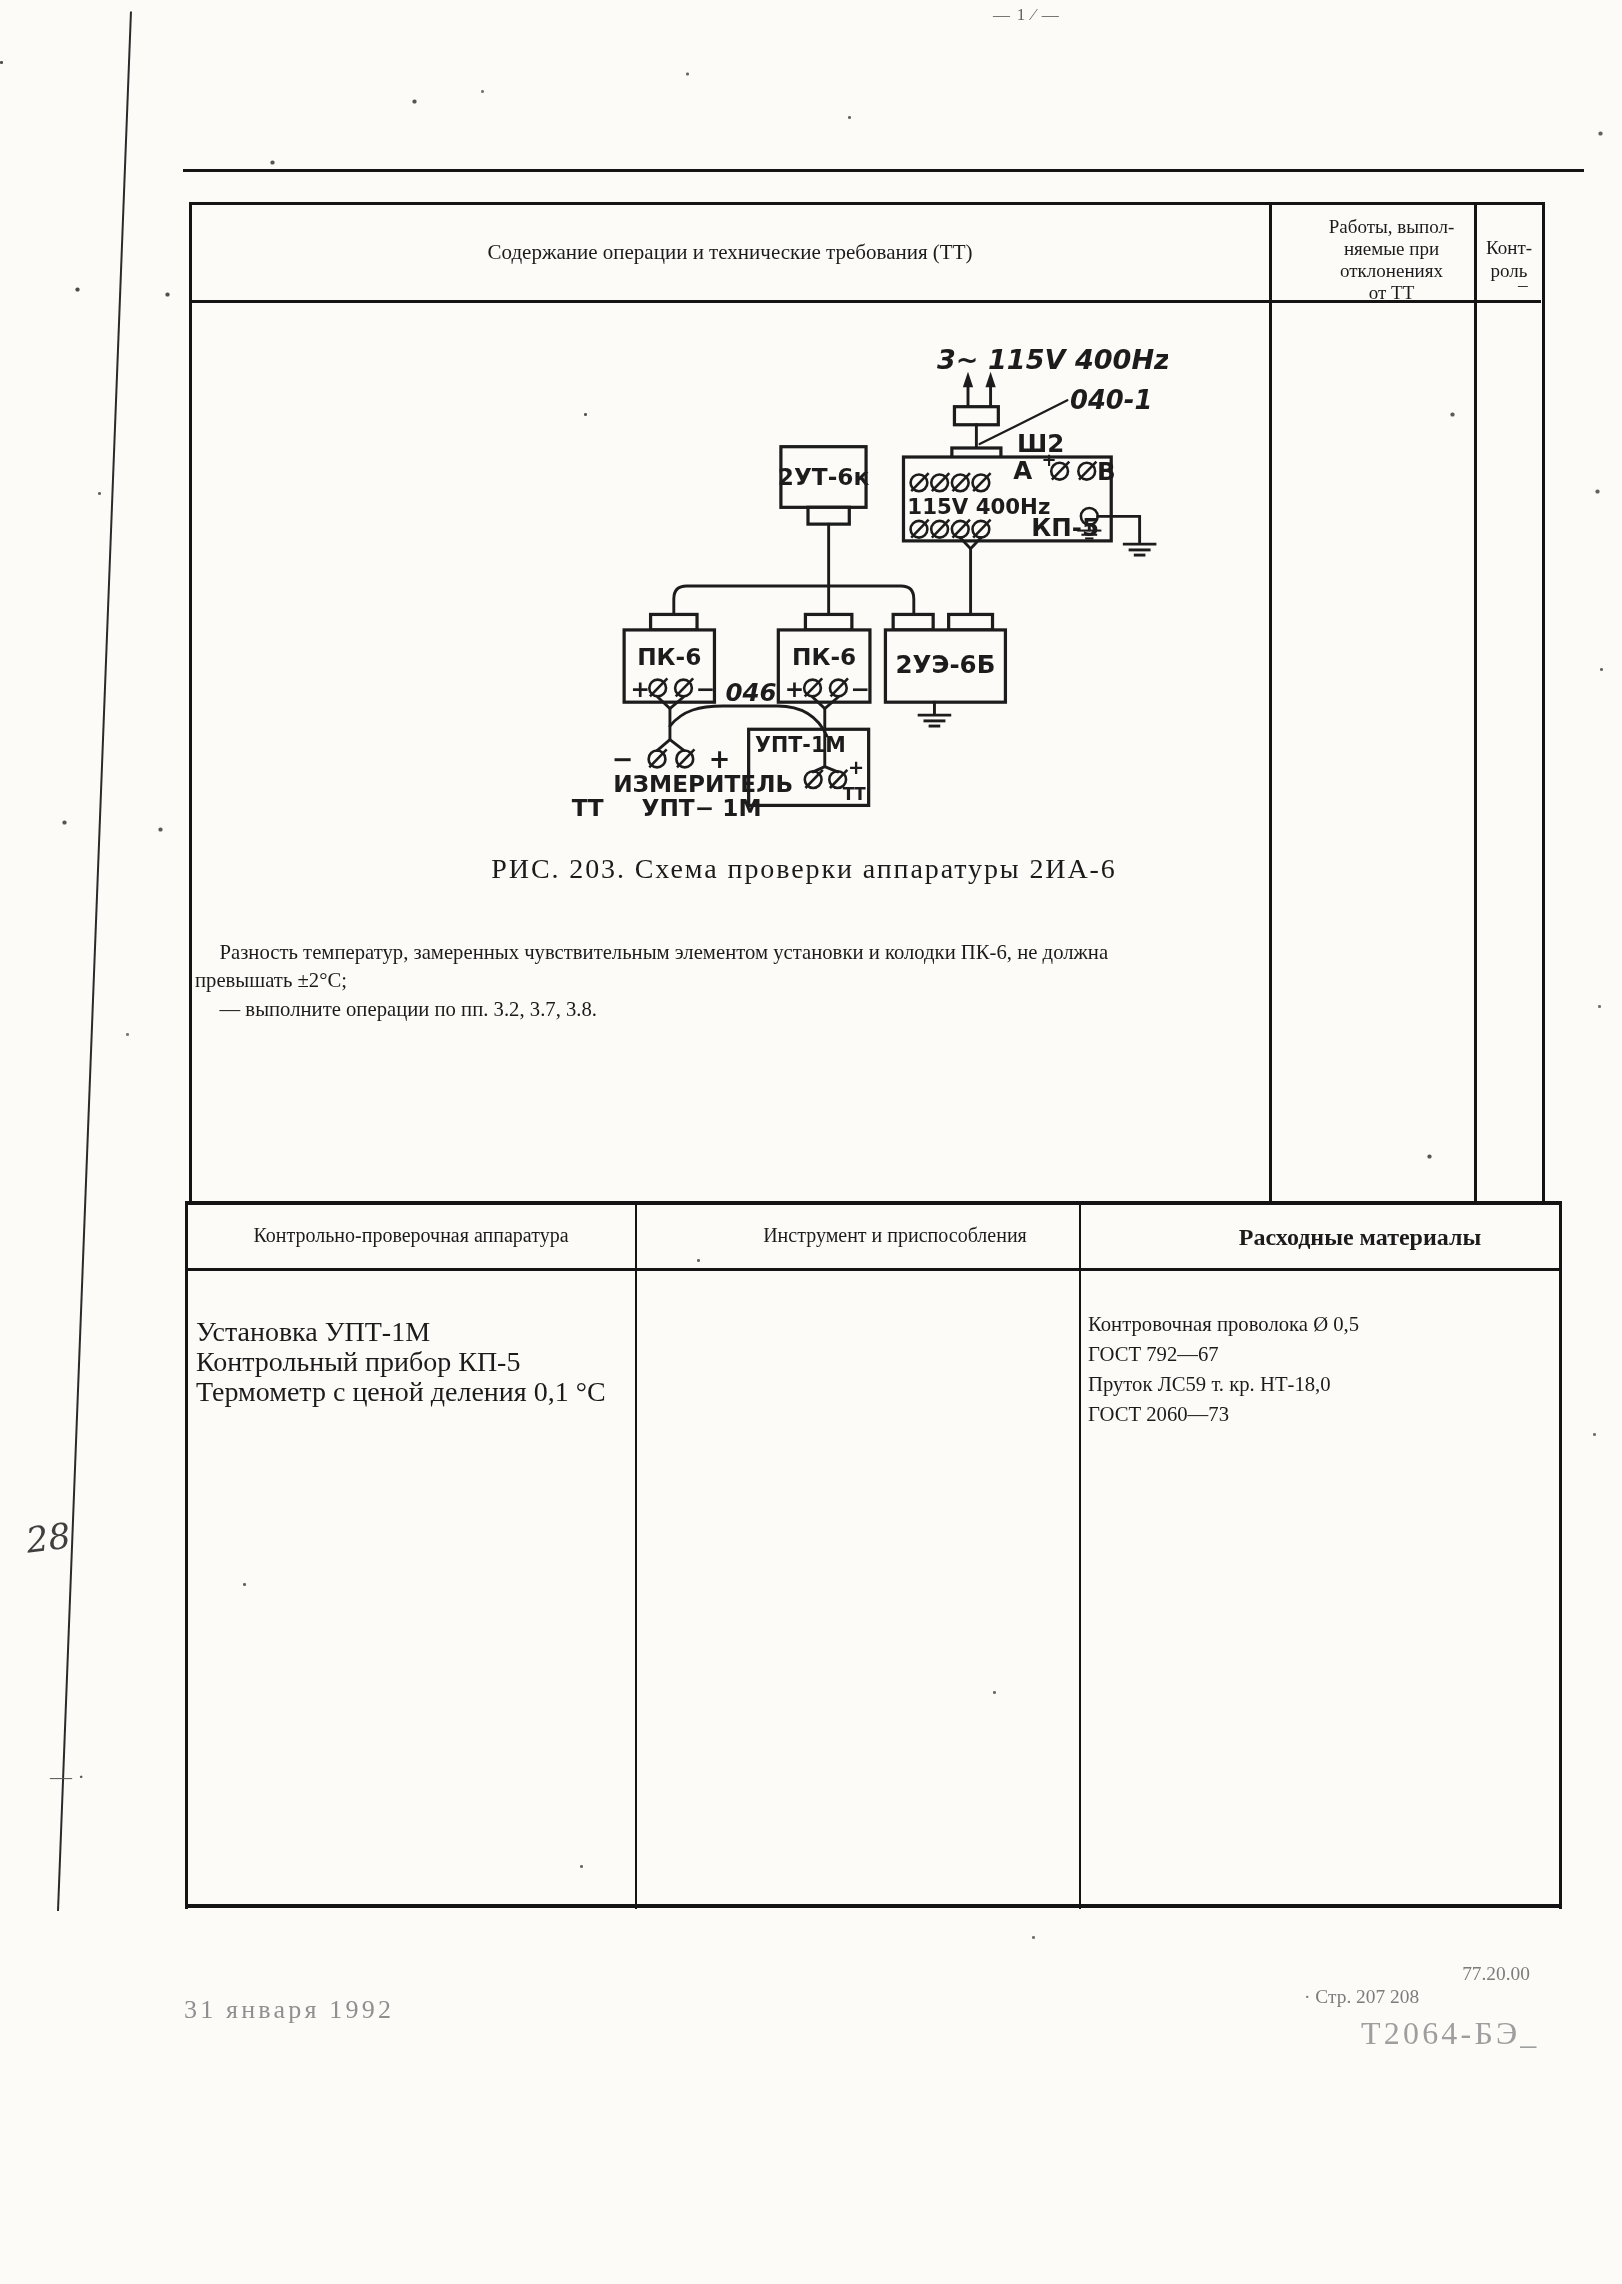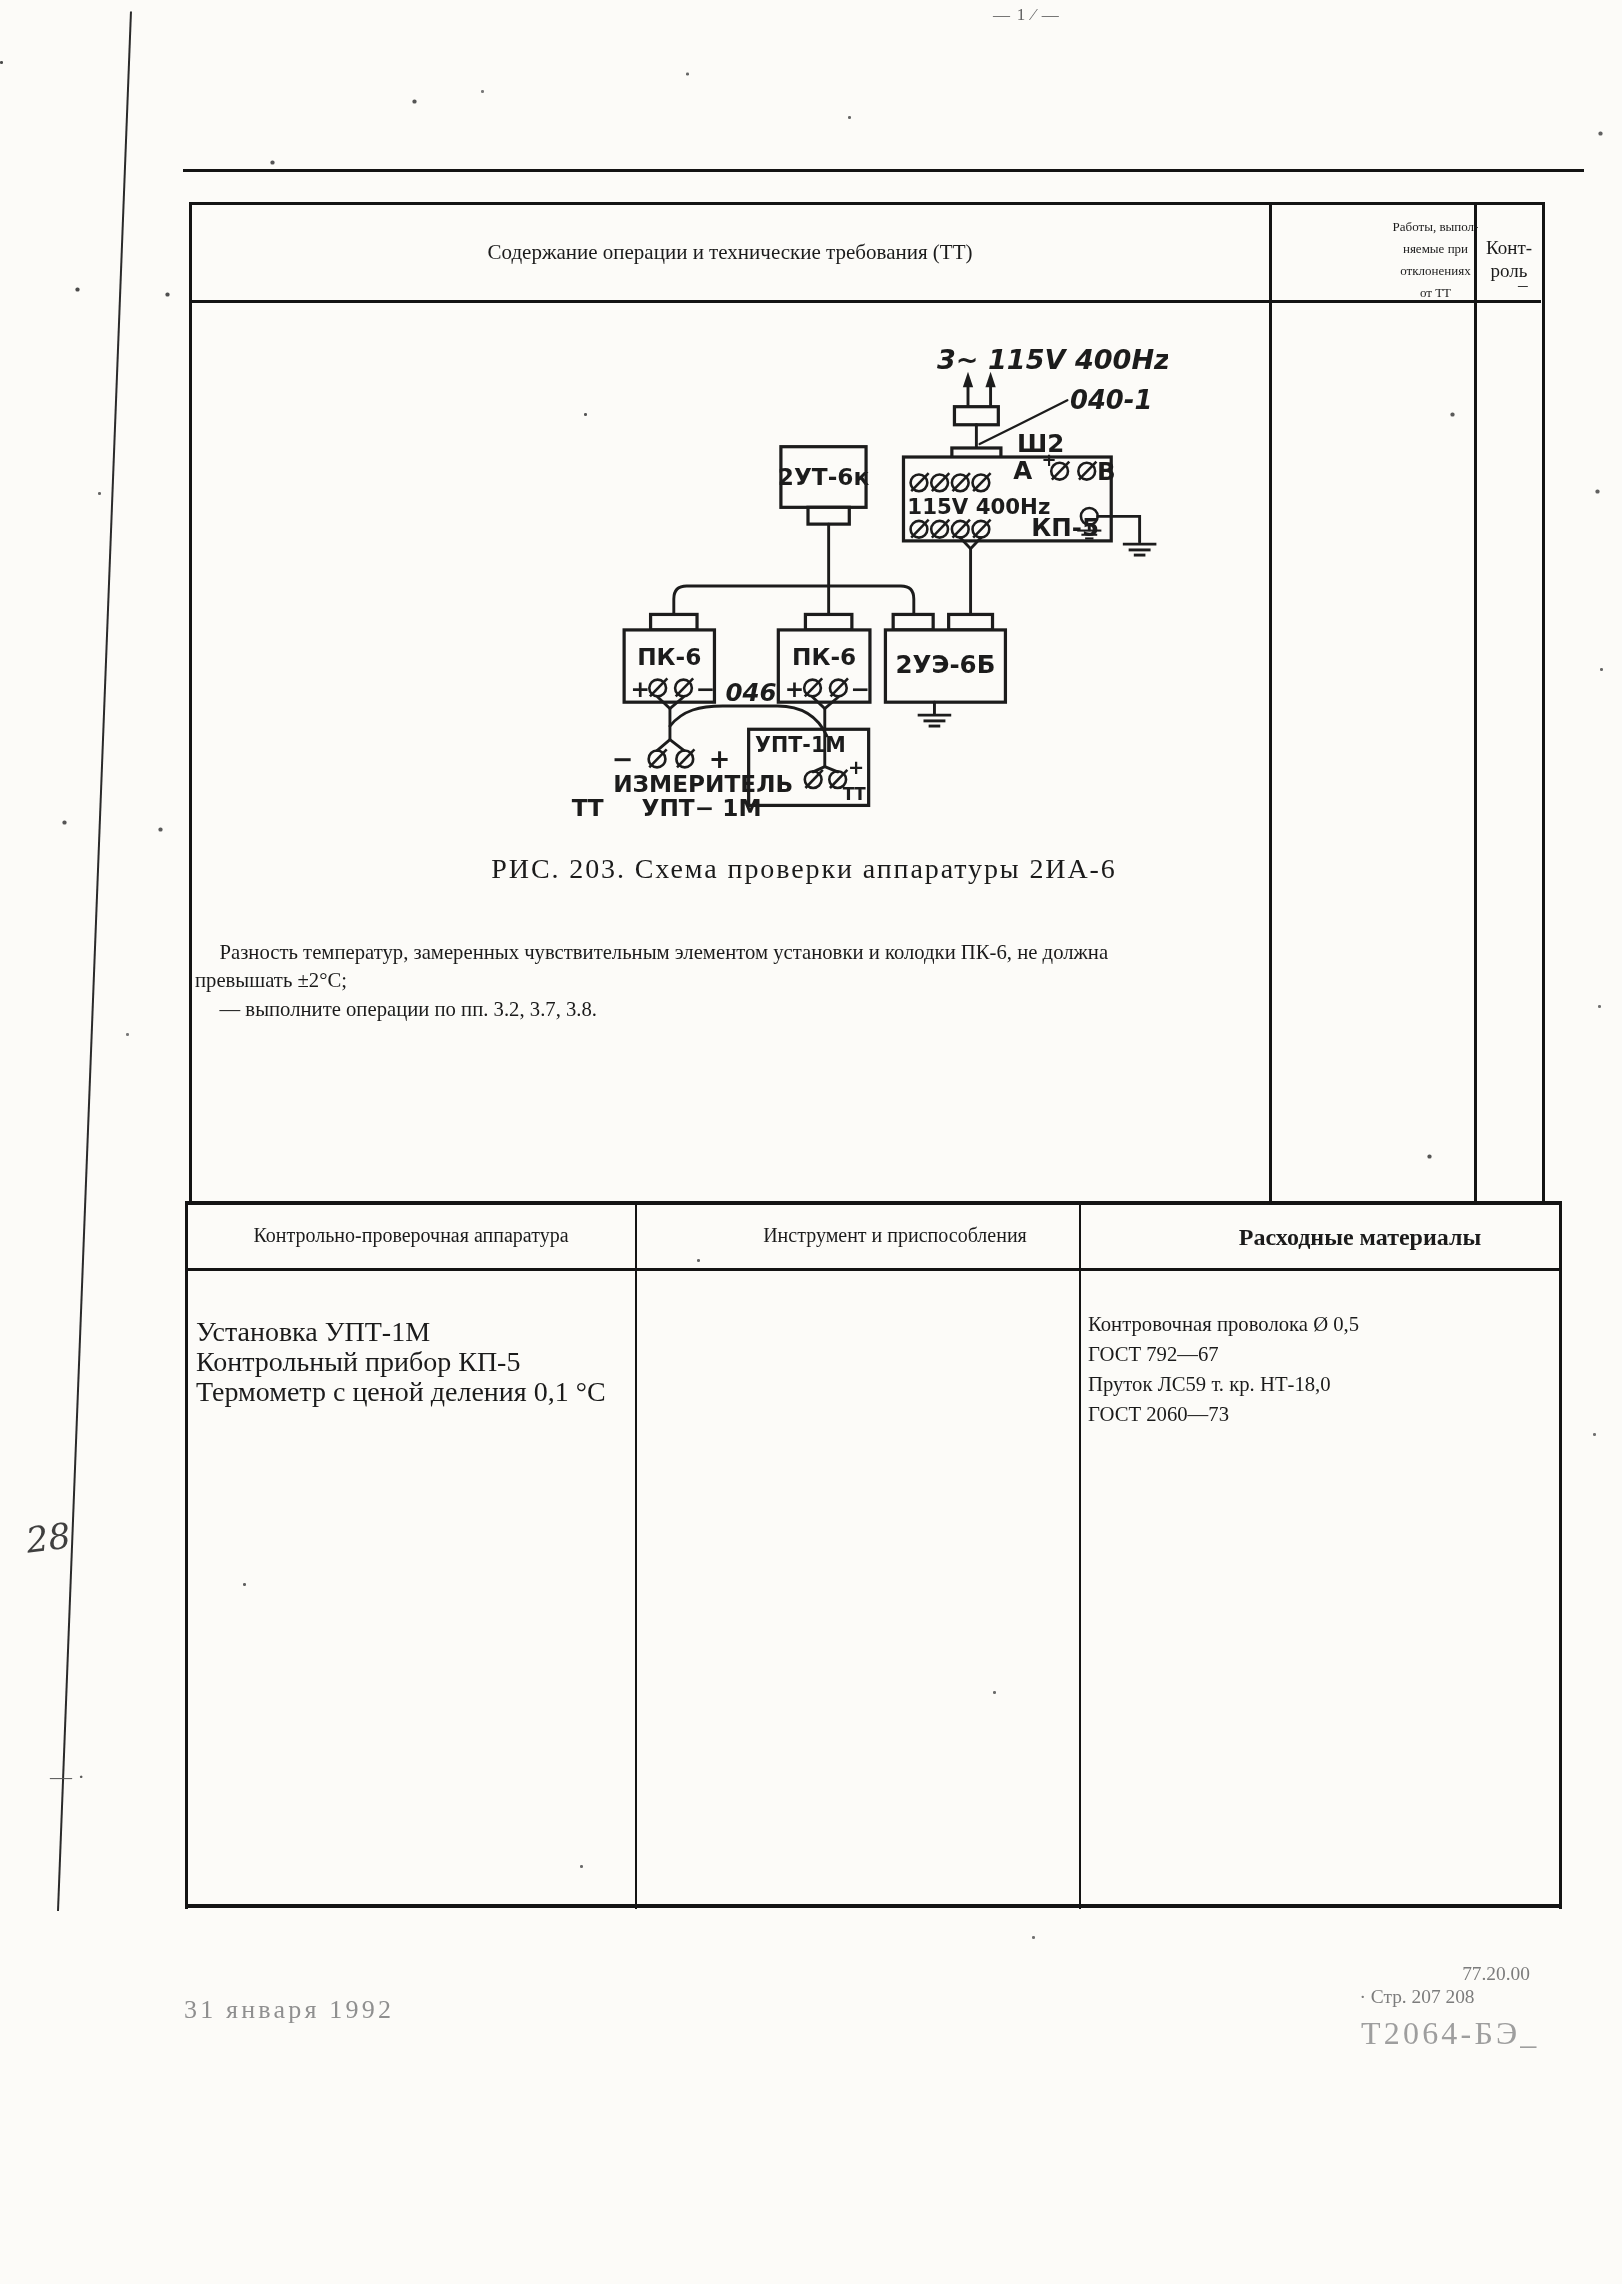--- a/index.html
+++ b/index.html
@@ -48,21 +48,21 @@
   <div class="hline" style="left:183px;top:169px;width:1401px;height:2.6px;"></div>
 
   <div class="hline" style="left:189px;top:202px;width:1355px;height:3.2px;"></div>
   <div class="vline" style="left:189px;top:202px;width:2.6px;height:1003px;"></div>
   <div class="vline" style="left:1542px;top:202px;width:2.6px;height:1003px;"></div>
   <div class="vline" style="left:1269px;top:202px;width:2.6px;height:1003px;"></div>
   <div class="vline" style="left:1474px;top:203px;width:2.6px;height:1001px;"></div>
   <div class="hline" style="left:189px;top:300px;width:1352px;height:2.6px;"></div>
 
   <div class="abs serif center" style="left:194px;top:240px;width:1072px;font-size:21px;">Содержание операции и технические требования (ТТ)</div>
-  <div class="abs serif center" style="left:1272px;top:216px;width:239px;font-size:13px;line-height:22px;padding-left:44px;">
+  <div class="abs serif center" style="left:1272px;top:216px;width:239px;font-size:19px;line-height:22px;">
     <div>Работы, выпол-</div>
     <div>няемые при</div>
     <div>отклонениях</div>
     <div>от ТТ</div>
   </div>
   <div class="abs serif center" style="left:1478px;top:236px;width:62px;font-size:19px;line-height:23px;">
     <div>Конт-</div>
     <div>роль</div>
   </div>
   <div class="abs serif" style="left:1518px;top:274px;font-size:19.4px;color:#2a2a2a;">–</div>
@@ -200,17 +200,17 @@
   </div>
   <div class="abs serif" style="left:1088px;top:1309px;width:462px;font-size:20.7px;line-height:30px;">
     <div>Контровочная проволока Ø 0,5</div>
     <div>ГОСТ 792—67</div>
     <div>Пруток ЛС59 т. кр. НТ-18,0</div>
     <div>ГОСТ 2060—73</div>
   </div>
 
   <div class="abs serif faded" style="left:184px;top:1995px;font-size:26px;letter-spacing:3.2px;color:#8f8f8f;">31 января 1992</div>
   <div class="abs serif" style="left:1375px;top:1963px;width:155px;text-align:right;font-size:19.4px;color:#7c7c7c;">77.20.00</div>
-  <div class="abs serif" style="left:1304px;top:1986px;width:226px;text-align:center;font-size:19.4px;color:#7c7c7c;">· Стр. 207 208</div>
+  <div class="abs serif" style="left:1304px;top:1986px;width:226px;text-align:left;font-size:19.4px;color:#7c7c7c;">· Стр. 207 208</div>
   <div class="abs serif" style="left:1361px;top:2015px;width:213px;font-size:32px;letter-spacing:3.2px;color:#9e9e9e;">Т2064-БЭ_</div>
 
 </div>
 
 
 </body></html>

